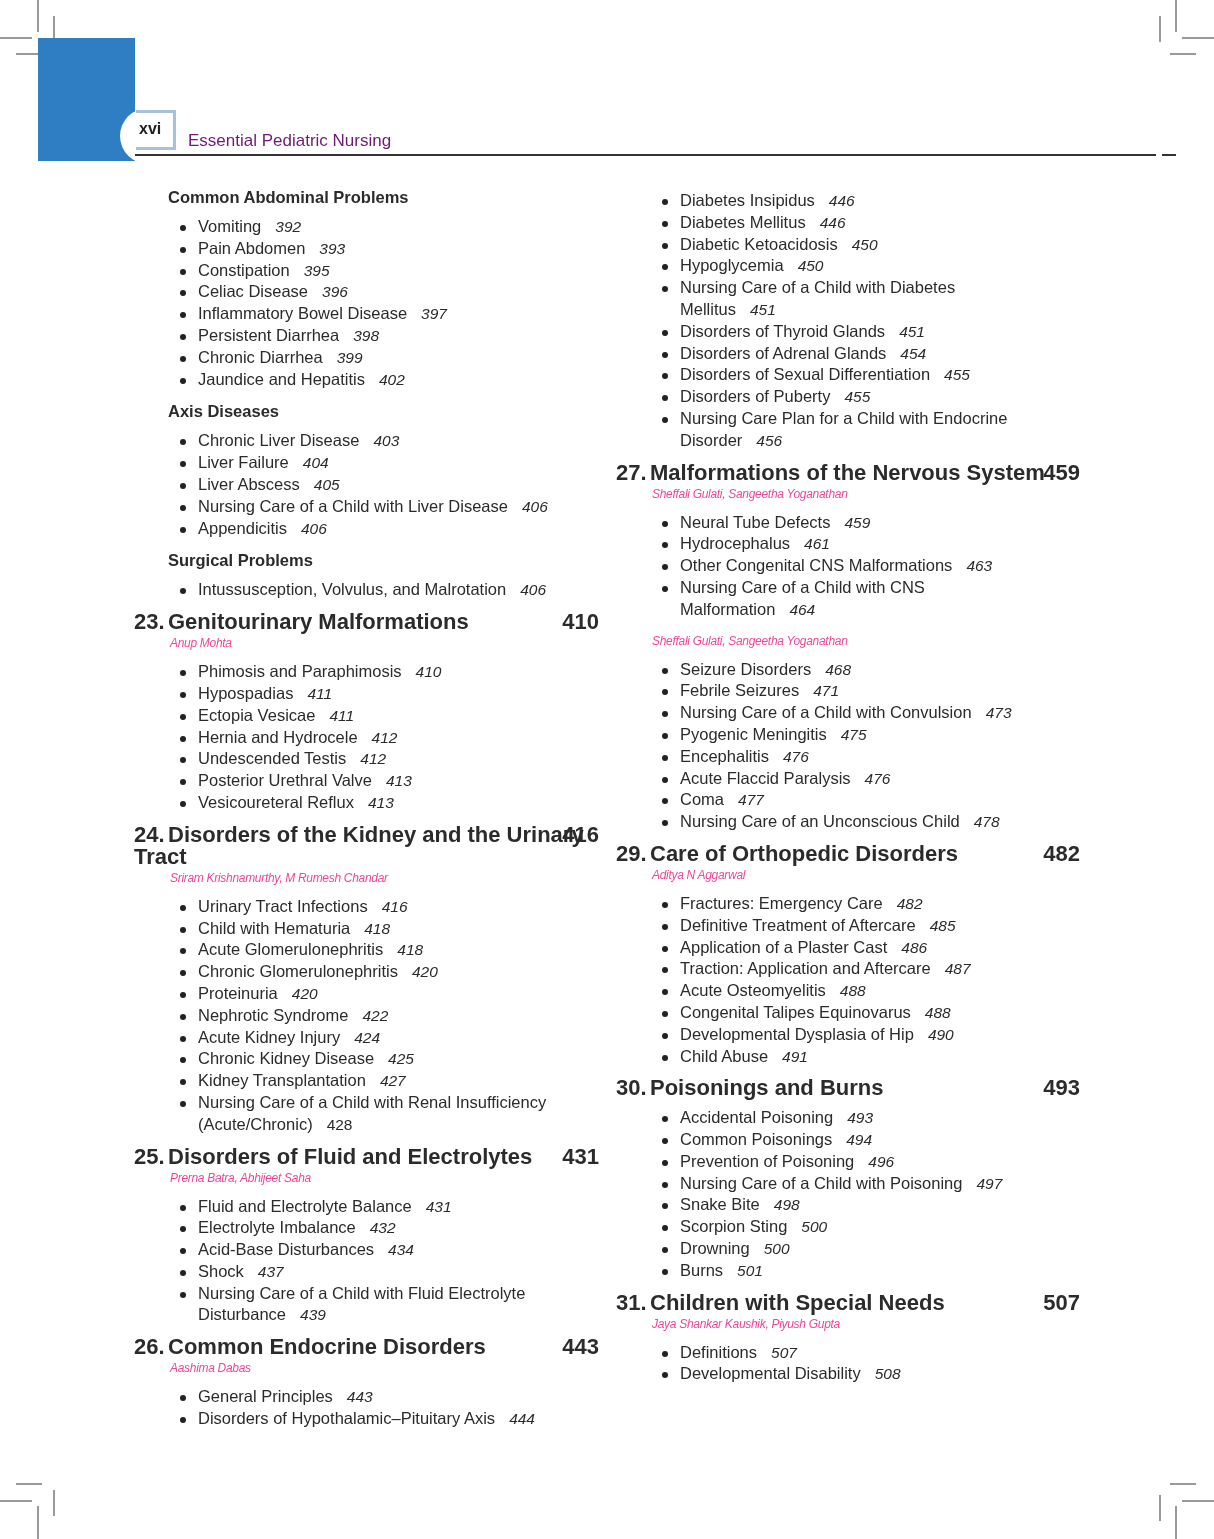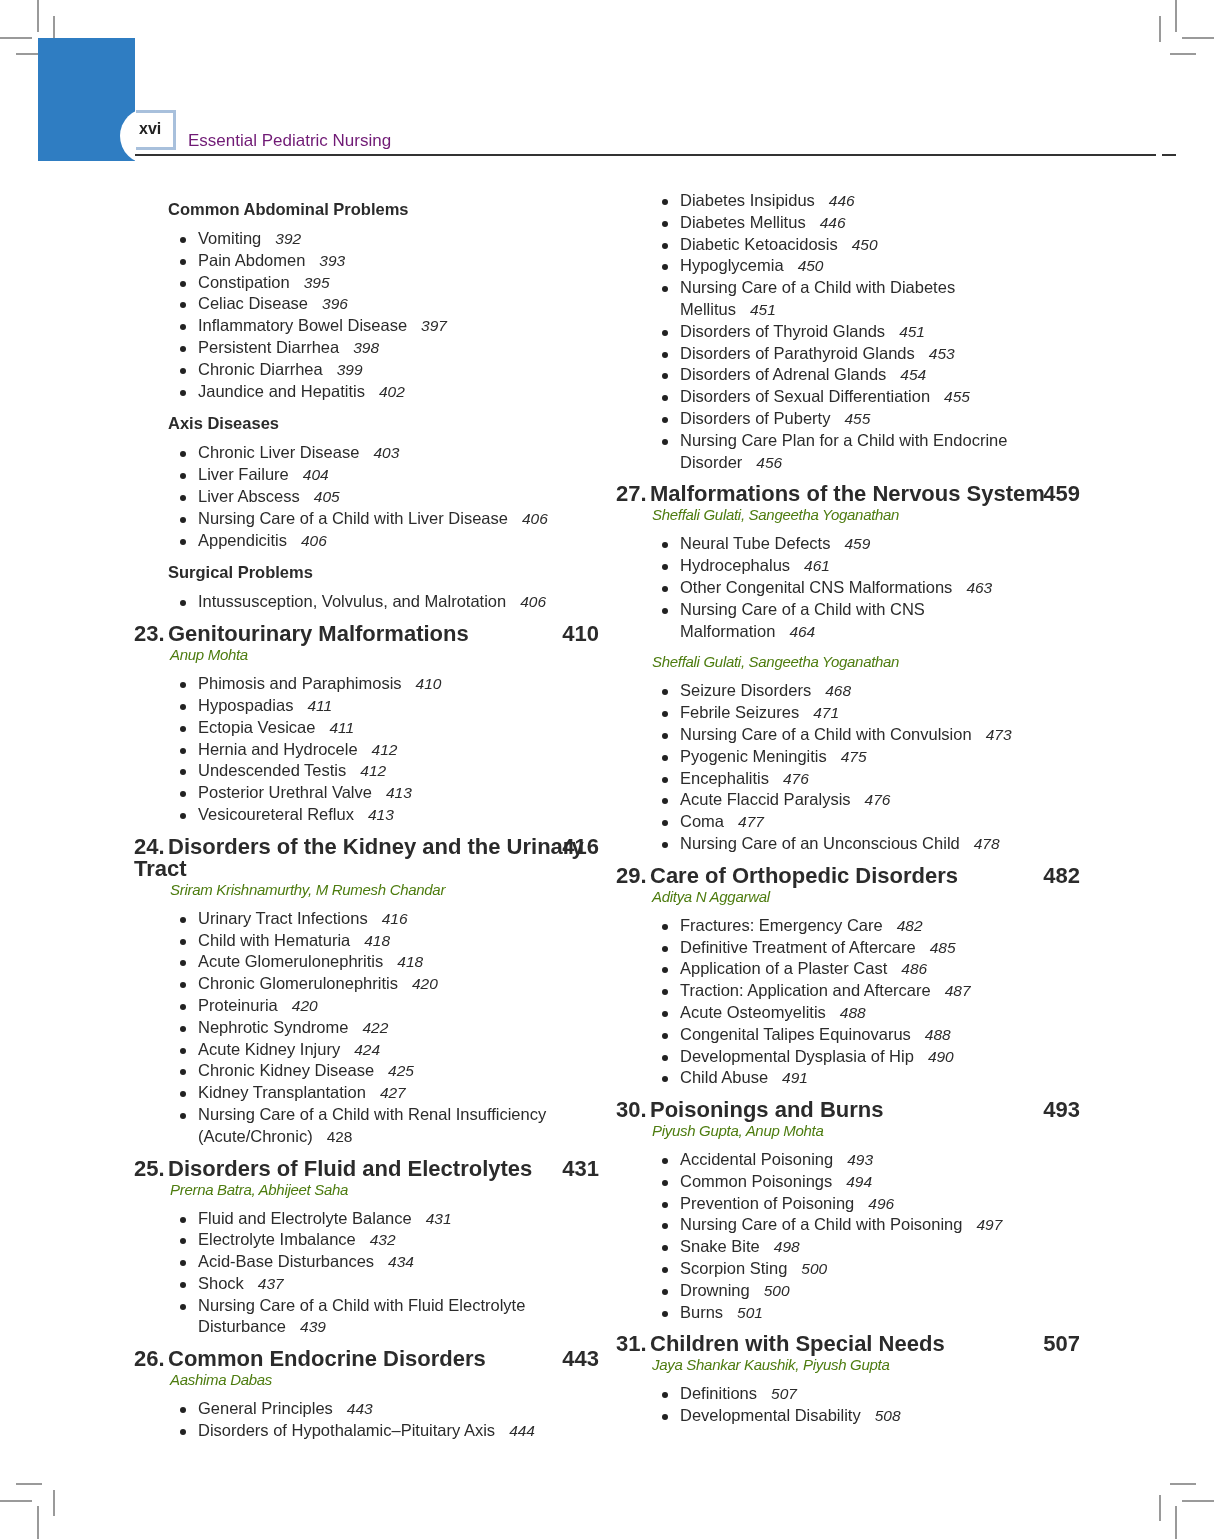--- a/index.html
+++ b/index.html
@@ -12,26 +12,26 @@
   .page-num { position: absolute; left: 139px; top: 120px; font-size: 16px; font-weight: bold; color: #222; }
   .book-title { position: absolute; left: 188px; top: 131px; font-size: 17px; color: #701a75; }
   .header-rule { position: absolute; left: 135px; top: 154px; width: 1021px; height: 2px; background: #333; }
   .header-rule2 { position: absolute; left: 1162px; top: 154px; width: 14px; height: 2px; background: #333; }
 
   .col { position: absolute; top: 182px; }
   .col-left { left: 134px; width: 465px; }
   .col-right { left: 616px; width: 464px; }
 
   .section-head { font-weight: bold; font-size: 16.5px; padding-left: 34px; margin-top: 10px; line-height: 22px; }
-  .section-head.first { margin-top: 16px; }
+  .section-head.first { margin-top: 4px; }
   .chapter { position: relative; margin-top: 10px; }
   .chapter-title { font-weight: bold; font-size: 22px; line-height: 22px; position: relative; }
   .chapter-title .num { display: inline-block; width: 34px; }
   .chapter-title .cpage { position: absolute; right: 0; top: 0; }
-  .authors { font-style: italic; font-size: 15px; line-height: 20px; padding-left: 36px; margin-bottom: 4px; color: #4d7c0f; letter-spacing: -0.3px; }
+  .authors { font-style: italic; font-size: 12px; line-height: 20px; padding-left: 36px; margin-bottom: 4px; color: #ec4899; letter-spacing: -0.3px; }
   ul.items { list-style: none; margin: 8px; padding: 0; }
   ul.items li { position: relative; padding-left: 56px; font-size: 16.5px; line-height: 21.8px; padding-right: 30px; }
   ul.items li::before { content: ""; position: absolute; left: 38px; top: 9px; width: 6px; height: 6px; border-radius: 50%; background: #222; }
   .ipage { font-style: italic; margin-left: 14px; font-size: 15.5px; }
   .ipage.upright { font-style: normal; }
 </style>
 </head>
 <body>
 
 <div class="crop" style="left:37px;top:0;width:2px;height:32px;"></div>
@@ -141,21 +141,20 @@
 </div>
 
 <div class="col col-right">
   <ul class="items">
     <li><span>Diabetes Insipidus</span><span class="ipage">446</span></li>
     <li><span>Diabetes Mellitus</span><span class="ipage">446</span></li>
     <li><span>Diabetic Ketoacidosis</span><span class="ipage">450</span></li>
     <li><span>Hypoglycemia</span><span class="ipage">450</span></li>
     <li><span>Nursing Care of a Child with Diabetes Mellitus</span><span class="ipage">451</span></li>
     <li><span>Disorders of Thyroid Glands</span><span class="ipage">451</span></li>
-    <li><span>Disorders of Parathyroid Glands</span><span class="ipage">453</span></li>
     <li><span>Disorders of Adrenal Glands</span><span class="ipage">454</span></li>
     <li><span>Disorders of Sexual Differentiation</span><span class="ipage">455</span></li>
     <li><span>Disorders of Puberty</span><span class="ipage">455</span></li>
     <li><span>Nursing Care Plan for a Child with Endocrine Disorder</span><span class="ipage">456</span></li>
   </ul>
 
   <div class="chapter">
     <div class="chapter-title"><span class="num">27.</span><span>Malformations of the Nervous System</span><span class="cpage">459</span></div>
     <div class="authors">Sheffali Gulati, Sangeetha Yoganathan</div>
     <ul class="items">
@@ -190,21 +189,20 @@
       <li><span>Traction: Application and Aftercare</span><span class="ipage">487</span></li>
       <li><span>Acute Osteomyelitis</span><span class="ipage">488</span></li>
       <li><span>Congenital Talipes Equinovarus</span><span class="ipage">488</span></li>
       <li><span>Developmental Dysplasia of Hip</span><span class="ipage">490</span></li>
       <li><span>Child Abuse</span><span class="ipage">491</span></li>
     </ul>
   </div>
 
   <div class="chapter">
     <div class="chapter-title"><span class="num">30.</span><span>Poisonings and Burns</span><span class="cpage">493</span></div>
-    <div class="authors">Piyush Gupta, Anup Mohta</div>
     <ul class="items">
       <li><span>Accidental Poisoning</span><span class="ipage">493</span></li>
       <li><span>Common Poisonings</span><span class="ipage">494</span></li>
       <li><span>Prevention of Poisoning</span><span class="ipage">496</span></li>
       <li><span>Nursing Care of a Child with Poisoning</span><span class="ipage">497</span></li>
       <li><span>Snake Bite</span><span class="ipage">498</span></li>
       <li><span>Scorpion Sting</span><span class="ipage">500</span></li>
       <li><span>Drowning</span><span class="ipage">500</span></li>
       <li><span>Burns</span><span class="ipage">501</span></li>
     </ul>

